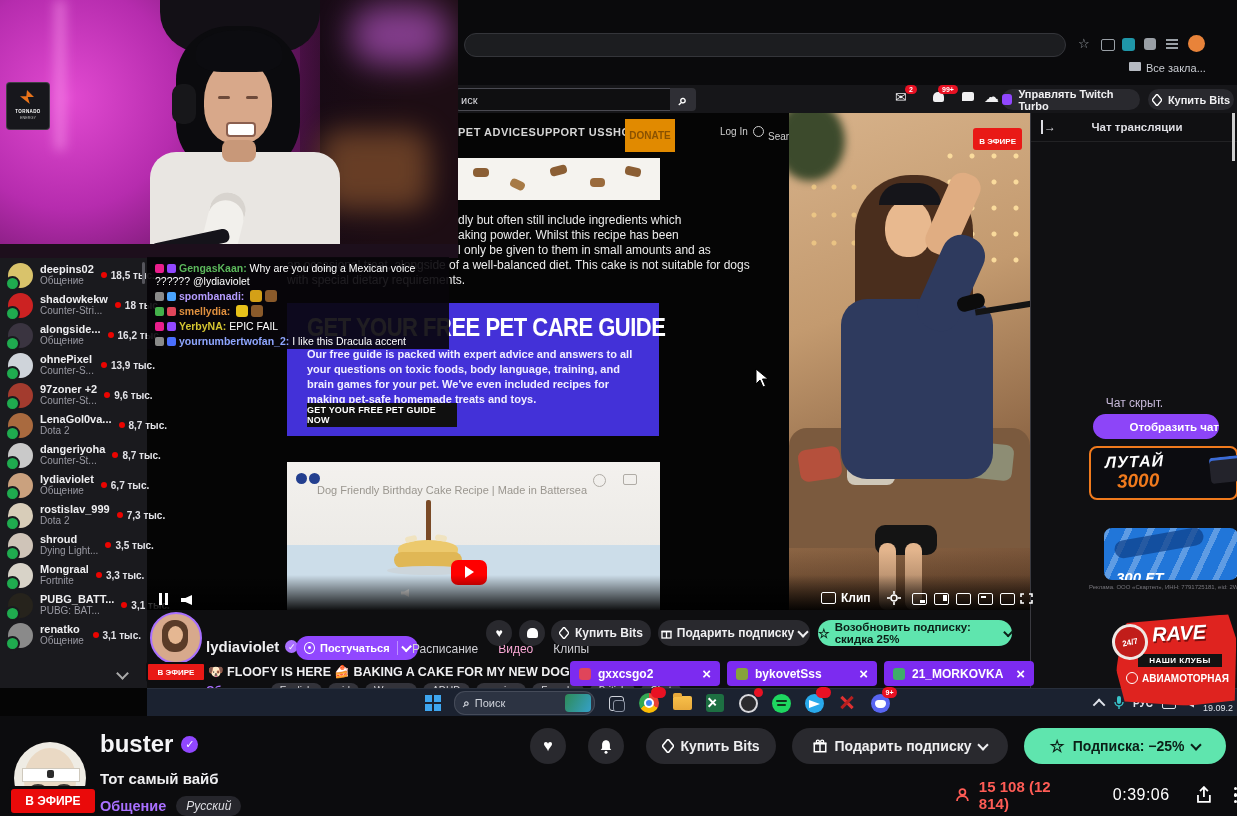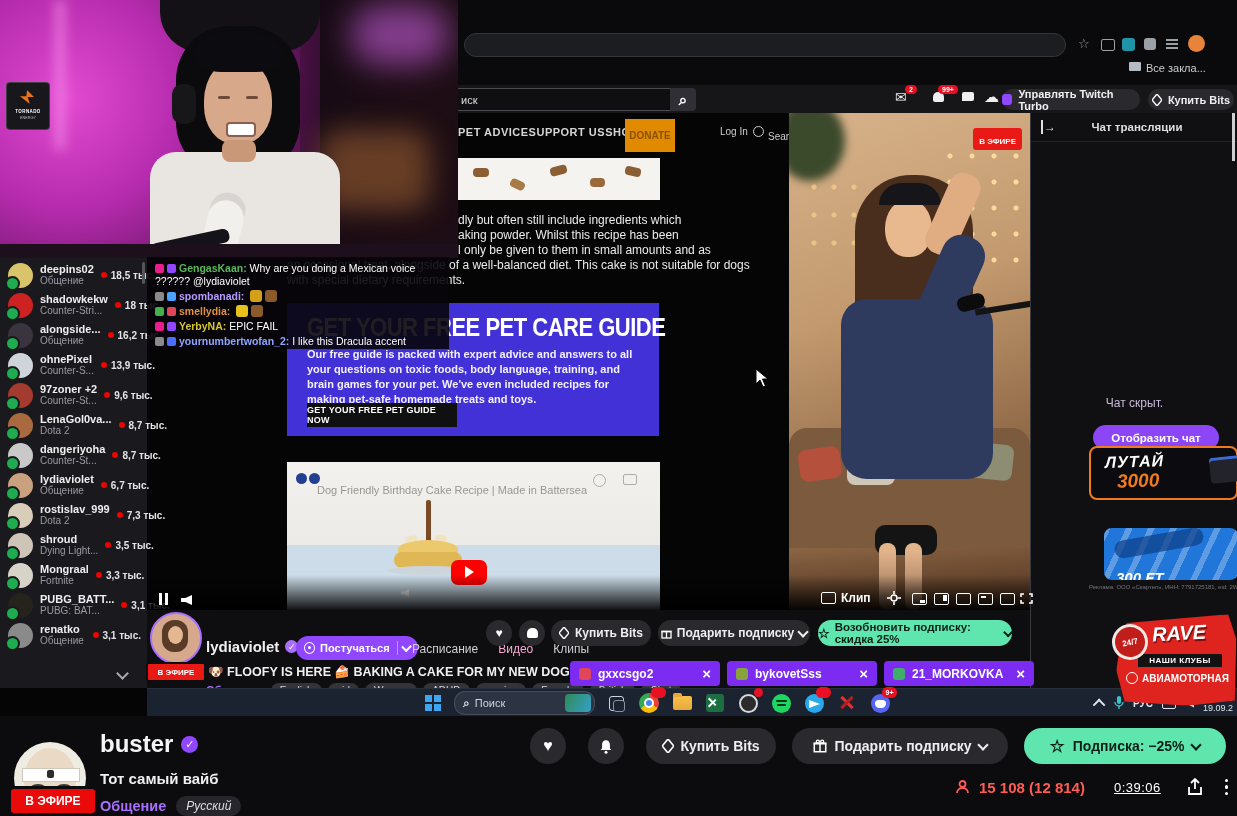--- a/index.html
+++ b/index.html
@@ -602,21 +602,21 @@
       </span>
     </div>
   </div>
 
   <div class="abs" style="left:1030px;top:113px;width:207px;height:575px;background:#101012;border-left:1px solid #3a3a40;z-index:5;">
     <div style="height:28px;border-bottom:1px solid rgba(255,255,255,.08);display:flex;align-items:center;">
       <span class="i-arrow-r" style="margin-left:10px;color:#dedee3;font-size:12px;border-left:2px solid #dedee3;padding-left:1px;"></span>
       <span style="flex:1;text-align:center;font-size:11.5px;font-weight:600;color:#dedee3;margin-right:20px;">Чат трансляции</span>
     </div>
     <div style="position:absolute;left:0;top:283px;width:207px;text-align:center;font-size:12px;color:#c6b8d8;">Чат скрыт.</div>
-    <div style="position:absolute;left:62px;top:312px;width:126px;height:25px;background:#8d45f8;border-radius:13px;display:flex;align-items:center;justify-content:center;">
+    <div style="position:absolute;left:62px;top:301px;width:126px;height:25px;background:#8d45f8;border-radius:13px;display:flex;align-items:center;justify-content:flex-end;">
       <span style="font-size:11.5px;font-weight:700;color:#fff;">Отобразить чат</span>
     </div>
 
     <div style="position:absolute;left:58px;top:333px;width:145px;height:50px;background:#0c0c10;border:2px solid #f07a1d;border-radius:8px;overflow:visible;">
       <div style="position:absolute;left:14px;top:5px;font-size:16px;font-weight:800;font-style:italic;color:#fff;letter-spacing:1px;transform:rotate(-2deg);">ЛУТАЙ</div>
       <div style="position:absolute;left:26px;top:22px;font-size:19px;font-weight:800;font-style:italic;color:#f07a1d;transform:rotate(-2deg);">3000</div>
       <div style="position:absolute;right:-14px;top:8px;width:40px;height:26px;background:#23232b;border-radius:4px;box-shadow:inset 0 3px 0 #3b6bd6;transform:rotate(-6deg);"></div>
     </div>
 
     <div style="position:absolute;left:73px;top:415px;width:134px;height:52px;border-radius:8px;overflow:hidden;background:#2176d9;">
@@ -764,21 +764,21 @@
       <span>Подписка: −25%</span>
       <span class="chev"></span>
     </div>
 
     <div style="position:absolute;left:955px;top:62px;display:flex;align-items:center;gap:9px;">
       <svg width="15" height="16" viewBox="0 0 15 16">
           <circle cx="7.5" cy="5" r="3" fill="none" stroke="#ff5c55" stroke-width="1.8"></circle>
           <path d="M2 14 C2 10.5 5 9 7.5 9 C10 9 13 10.5 13 14" fill="none" stroke="#ff5c55" stroke-width="1.8"></path>
         </svg>
       <span style="font-size:15px;font-weight:700;color:#ff5c55;">15 108 (12 814)</span>
-      <span style="font-size:13px;color:#fff;letter-spacing:.5px;margin-left:20px;text-decoration:underline;">0:39:06</span>
+      <span style="font-size:16px;color:#fff;letter-spacing:.5px;margin-left:20px;">0:39:06</span>
       <svg width="18" height="18" viewBox="0 0 18 18" style="margin-left:16px;">
           <path d="M9 1 L9 11 M5 5 L9 1 L13 5 M3 9 L3 16 L15 16 L15 9" fill="none" stroke="#fff" stroke-width="1.8"></path>
         </svg>
       <span style="display:inline-flex;flex-direction:column;gap:3px;margin-left:12px;">
         <span style="width:3.5px;height:3.5px;border-radius:50%;background:#fff;"></span>
         <span style="width:3.5px;height:3.5px;border-radius:50%;background:#fff;"></span>
         <span style="width:3.5px;height:3.5px;border-radius:50%;background:#fff;"></span>
       </span>
     </div>
   </div>

